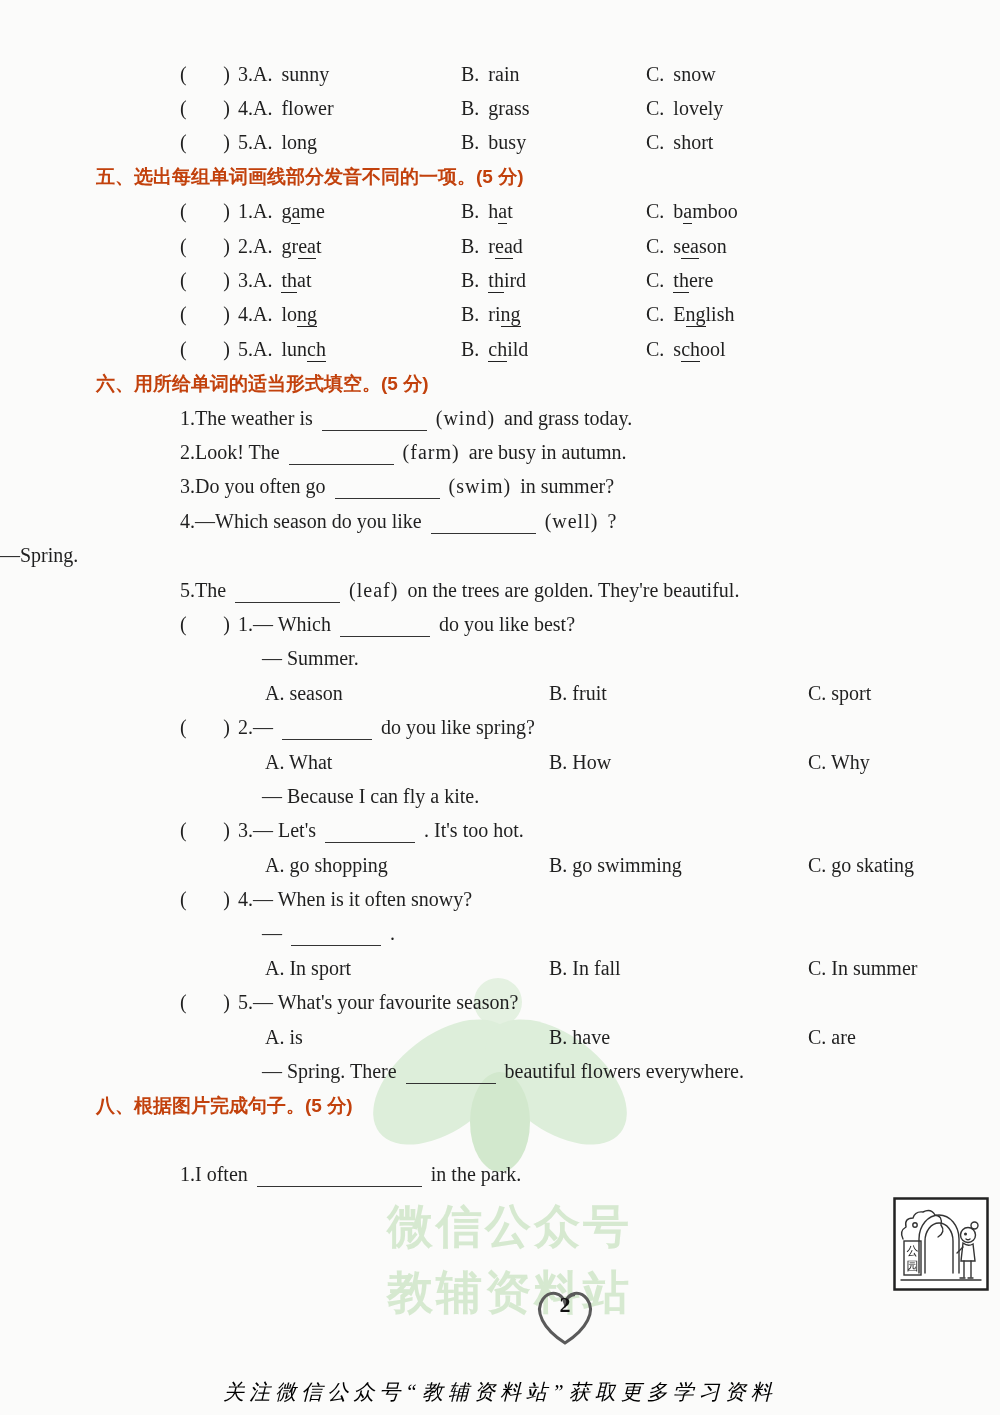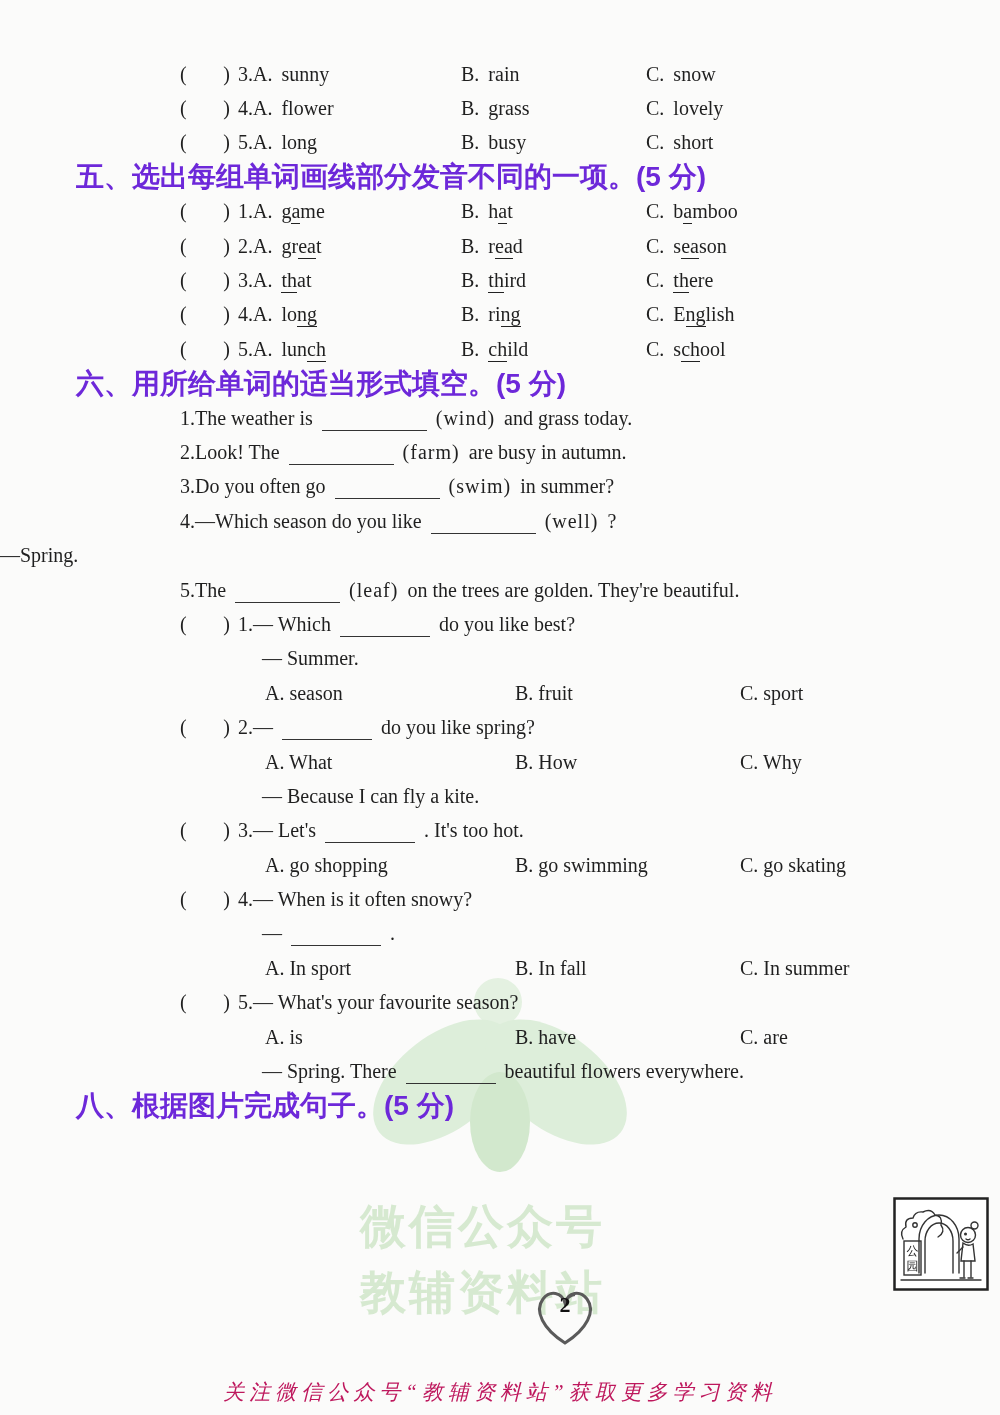--- a/index.html
+++ b/index.html
@@ -6,39 +6,39 @@
   .page {
     position:relative; width:1000px; height:1415px; margin:0 auto;
     background:#fbfbfa; overflow:hidden;
     font-family:"Liberation Serif","DejaVu Serif",serif;
     color:#1f1f1f;
   }
   
   .wm { position:absolute; z-index:0; }
   .wm-logo { left:368px; top:972px; width:264px; height:212px; }
   .wm-text {
-    left:360px; width:280px; text-align:left;
+    left:352px; width:280px; text-align:right;
     font-family:"Liberation Sans","DejaVu Sans",sans-serif;
     font-weight:bold; font-size:46px; letter-spacing:3px;
     color:#d6e9d0; white-space:nowrap;
   }
   .wm-text.l1 { top:1196px; }
   .wm-text.l2 { top:1262px; }
   
   .flow { position:absolute; inset:0; z-index:1; padding-top:57px; box-sizing:border-box; }
   .line { height:34.4px; display:flex; align-items:center; font-size:20px; white-space:nowrap; }
   .heading {
-    padding-left:76px;
+    padding-left:96px;
     font-family:"Liberation Sans","DejaVu Sans",sans-serif;
-    font-weight:bold; font-size:28px; color:#6d28d9;
+    font-weight:bold; font-size:19px; color:#c2410c;
   }
   .mcq, .fill, .qline, .s8item { padding-left:180px; }
   .ans  { }
   .dlg  { padding-left:262px; }
-  .opts { padding-left:265px; }
+  .opts { padding-left:265px;gap:34px; }
   .parens { display:inline-flex; justify-content:space-between; width:50px; margin-right:8px; flex:none; }
   .colA { width:223px; display:flex; flex:none; }
   .colB { width:185px; display:flex; flex:none; }
   .colC { display:flex; }
   .oA { width:250px; flex:none; }
   .oB { width:225px; flex:none; }
   .letter { margin-right:9px; }
   .u { border-bottom:1.6px solid #222; padding-bottom:1px; }
   .blank {
     display:inline-block; height:24px; align-self:center;
@@ -51,21 +51,21 @@
   
   .park { position:absolute; left:893px; top:1197px; width:96px; height:94px; z-index:1; }
   .heart-wrap { position:absolute; left:531px; top:1284px; width:68px; height:66px; z-index:1; }
   .heart-num {
     position:absolute; left:0; top:8px; width:68px; text-align:center;
     font-size:22px; font-weight:bold; color:#111;
   }
   .footer-note {
     position:absolute; left:0; top:1378px; width:1000px; z-index:1;
     text-align:center; font-size:21px; letter-spacing:5px;
-    font-style:italic; color:#be185d; white-space:nowrap;
+    font-style:italic; color:#000000; white-space:nowrap;
   }
   svg text { font-family:"Liberation Sans","DejaVu Sans",sans-serif; }
 </style>
 </head>
 <body>
 
 <div class="page">
 
   <svg class="wm wm-logo" viewBox="0 0 264 212">
     <circle cx="130" cy="30" r="24" fill="#e4f1e1"></circle>
@@ -352,20 +352,25 @@
         <span class="oC">C. are</span>
     </div>
     <div class="line dlg">
       <span>— Spring. There</span>
         <span class="blank b90"></span>
         <span>beautiful flowers everywhere.</span>
     </div>
 
     <div class="line heading">八、根据图片完成句子。(5 分)</div>
     <div class="line"></div>
+    <div class="line s8item">
+      <span>1.I often</span>
+        <span class="blank b165"></span>
+        <span>in the park.</span>
+    </div>
 
   </div>
 
   <svg class="park" viewBox="0 0 96 94">
     <rect x="1.5" y="1.5" width="93" height="91" fill="#ffffff" stroke="#222" stroke-width="2.5"></rect>
     <g fill="none" stroke="#333" stroke-width="1.4" stroke-linecap="round">
       <path d="M10 42 q-4 -8 3 -12 q-2 -9 7 -9 q2 -7 10 -6 q8 -4 12 3 q8 1 6 10 q5 7 -3 12"></path>
       <circle cx="22" cy="28" r="2.2"></circle>
       <path d="M26 76 L26 42 A20 24 0 0 1 66 42 L66 76"></path>
       <path d="M32 76 L32 44 A14 18 0 0 1 60 44 L60 76"></path>

